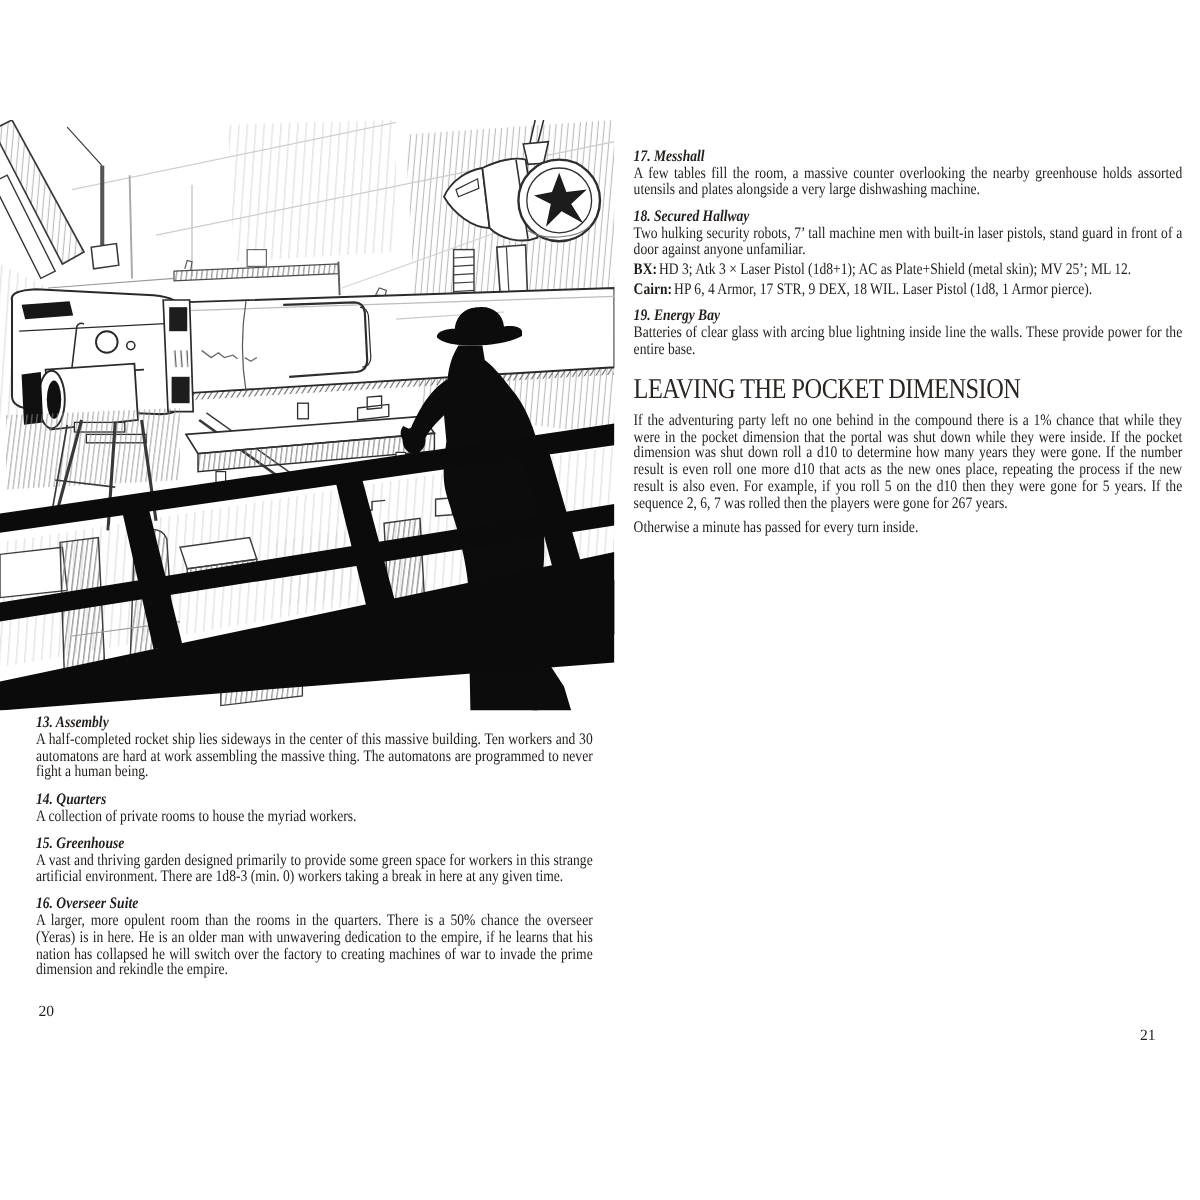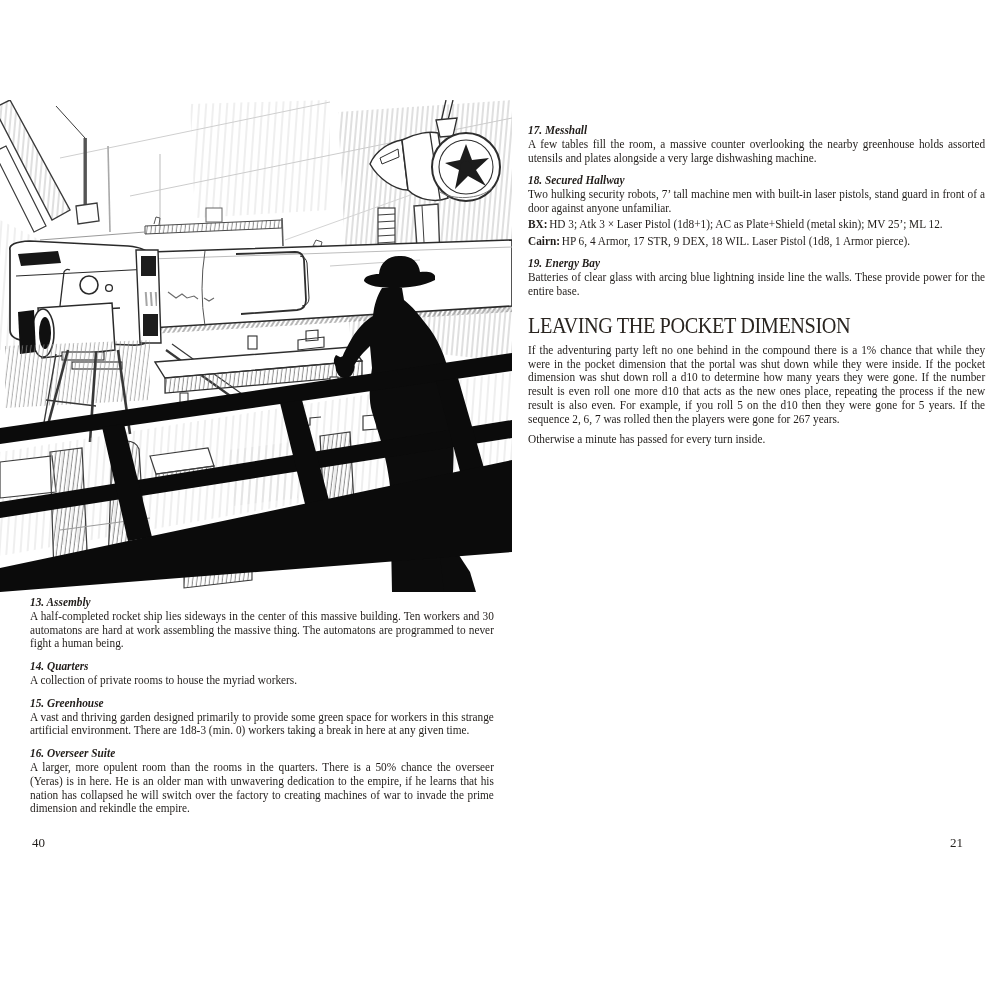--- a/index.html
+++ b/index.html
@@ -21,21 +21,21 @@
   .stat { text-align:left; margin-top:2.5px !important; }
   .stat b { margin-right:2px; }
   .big-heading {
     font-size:24px; line-height:26px; letter-spacing:-0.5px;
     margin-top:14px !important; margin-bottom:5px !important;
     font-weight:400; color:#2a2520; text-align:left; white-space:nowrap;
   }
   .para2 { margin-top:6px !important; }
   .pagenum { position:absolute; font-size:13px; color:#211d1a; }
   .pagenum-left  { left:32px;  top:835px; }
-  .pagenum-right { left:950px; top:835px; }
+  .pagenum-right { left:950px; top:855px; }
 </style>
 </head>
 <body>
 
 <div class="spread">
 
   <svg class="illustration" viewBox="0 0 512 492" aria-hidden="true">
     <defs>
       <pattern id="hatchA" width="5" height="14" patternUnits="userSpaceOnUse" patternTransform="rotate(5)">
         <line x1="2" y1="0" x2="2" y2="14" stroke="#b9b9b9" stroke-width="0.9"></line>
@@ -215,16 +215,16 @@
     <p class="stat"><b>Cairn:</b><span>HP 6, 4 Armor, 17 STR, 9 DEX, 18 WIL. Laser Pistol (1d8, 1 Armor pierce).</span></p>
 
     <p class="sec-title">19. Energy Bay</p>
     <p class="sec-body">Batteries of clear glass with arcing blue lightning inside line the walls. These provide power for the entire base.</p>
 
     <p class="big-heading">LEAVING THE POCKET DIMENSION</p>
     <p class="sec-body">If the adventuring party left no one behind in the compound there is a 1% chance that while they were in the pocket dimension that the portal was shut down while they were inside. If the pocket dimension was shut down roll a d10 to determine how many years they were gone. If the number result is even roll one more d10 that acts as the new ones place, repeating the process if the new result is also even. For example, if you roll 5 on the d10 then they were gone for 5 years. If the sequence 2, 6, 7 was rolled then the players were gone for 267 years.</p>
     <p class="sec-body para2">Otherwise a minute has passed for every turn inside.</p>
   </div>
 
-  <div class="pagenum pagenum-left">40</div>
+  <div class="pagenum pagenum-left">20</div>
   <div class="pagenum pagenum-right">21</div>
 
 </div>
 
 </body></html>

